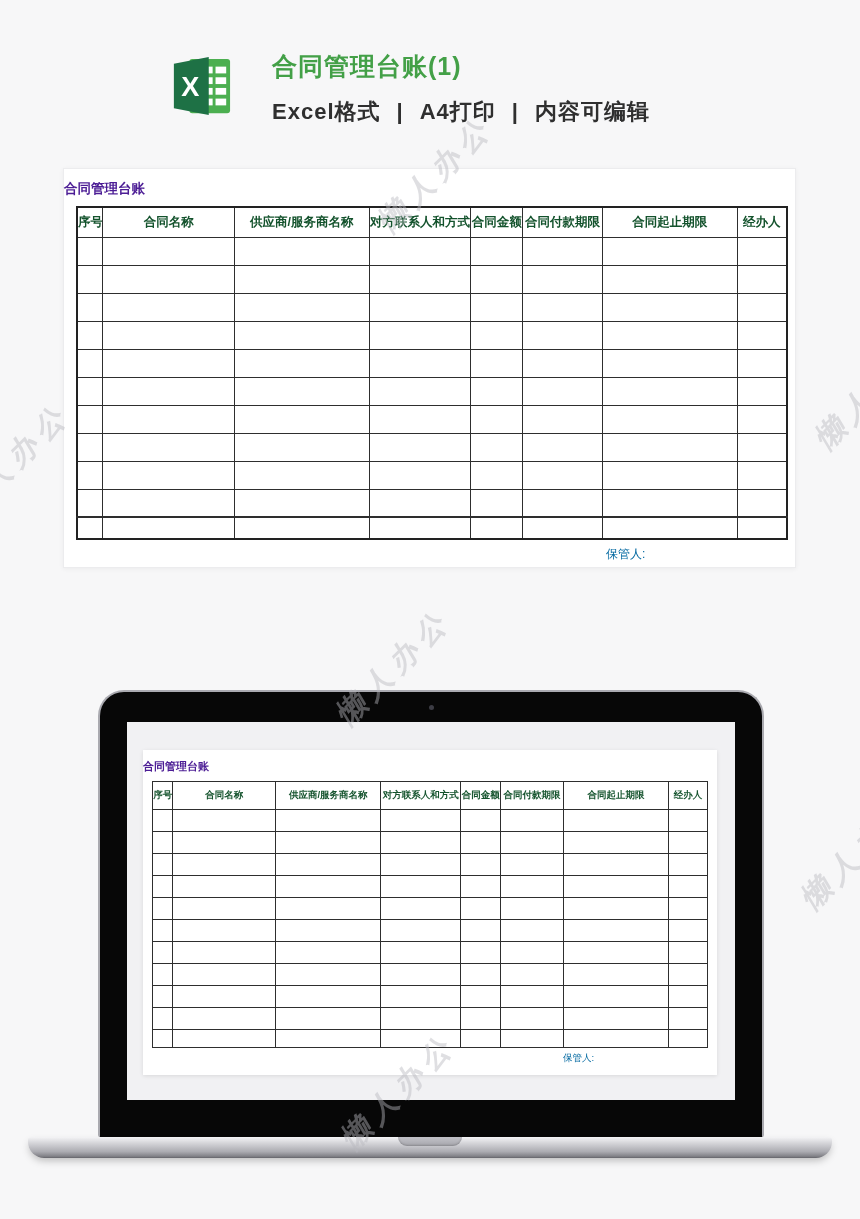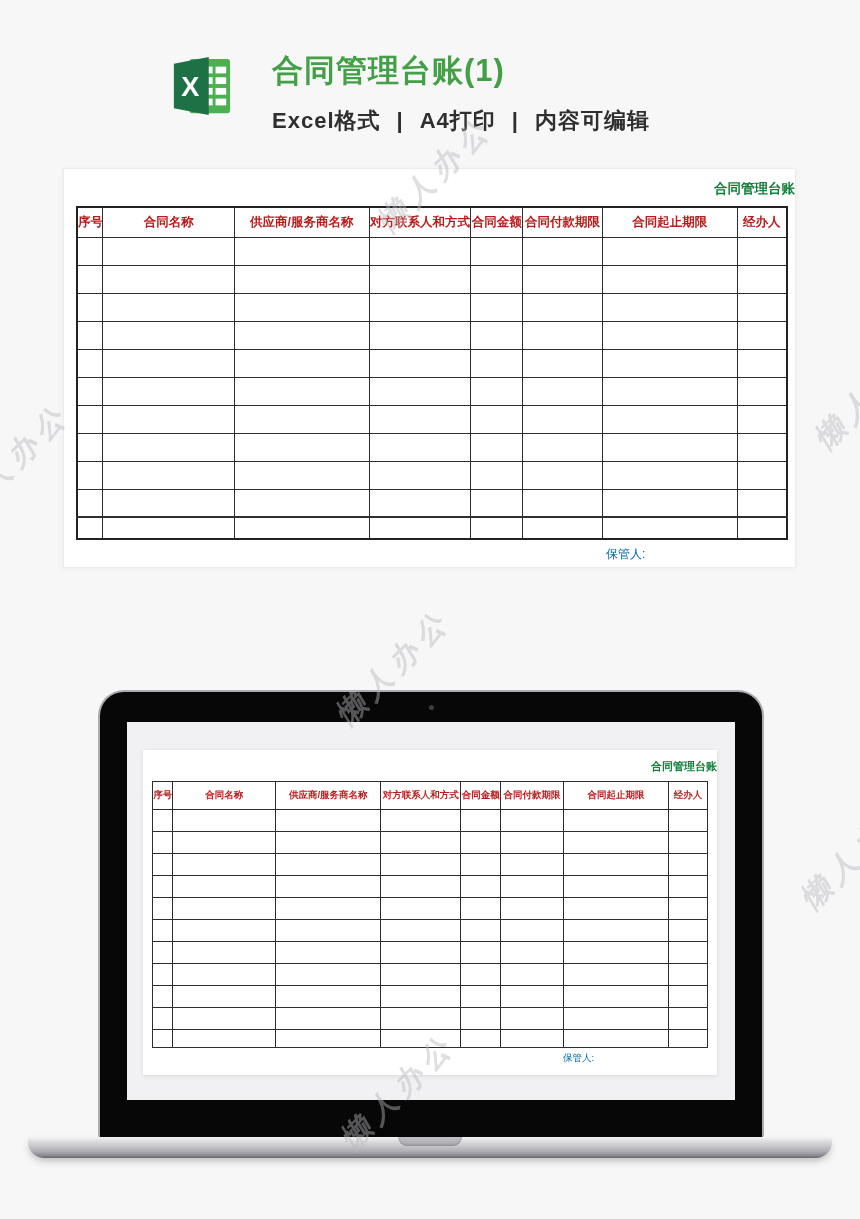--- a/index.html
+++ b/index.html
@@ -13,21 +13,21 @@
     margin: 0 auto;
     background: #f7f7f8;
     overflow: hidden;
   }
 
   
   .page-header { position: absolute; left: 170px; top: 50px; width: 560px; }
   .excel-icon { position: absolute; left: 0; top: 3px; width: 62px; height: 66px; }
   .header-text { position: absolute; left: 102px; top: 0; white-space: nowrap; }
   .page-title {
-    font-size: 31px;
+    font-size: 25px;
     font-weight: bold;
     color: #43a047;
     letter-spacing: 1px;
   }
   .page-subtitle {
     margin-top: 14px;
     font-size: 22px;
     font-weight: bold;
     color: #2f2f2f;
     letter-spacing: 1px;
@@ -38,40 +38,40 @@
   .preview-card {
     position: absolute;
     left: 63px; top: 168px;
     width: 733px; height: 400px;
     background: #ffffff;
     border: 1px solid #ececee;
     box-shadow: 0 1px 5px rgba(0,0,0,0.05);
   }
 
   .sheet-title {
-    text-align: right;
+    text-align: left;
     font-weight: bold;
-    color: #15803d;
+    color: #4c1d95;
   }
   .card-sheet .sheet-title { margin-top: 11px; font-size: 13.5px; }
 
   table.contract-table {
     border-collapse: collapse;
     table-layout: fixed;
     background: #fff;
   }
   .contract-table th, .contract-table td {
     border: 1px solid #2e2e2e;
     padding: 0;
     overflow: hidden;
     white-space: nowrap;
   }
   .contract-table th {
     font-weight: bold;
-    color: #b91c1c;
+    color: #14532d;
     text-align: center;
   }
   .contract-table { border: 2px solid #222; }
   .contract-table tr.last-row td { border-top-width: 2px; }
 
   
   col.c0 { width: 3.65%; }
   col.c1 { width: 18.54%; }
   col.c2 { width: 18.96%; }
   col.c3 { width: 14.33%; }

